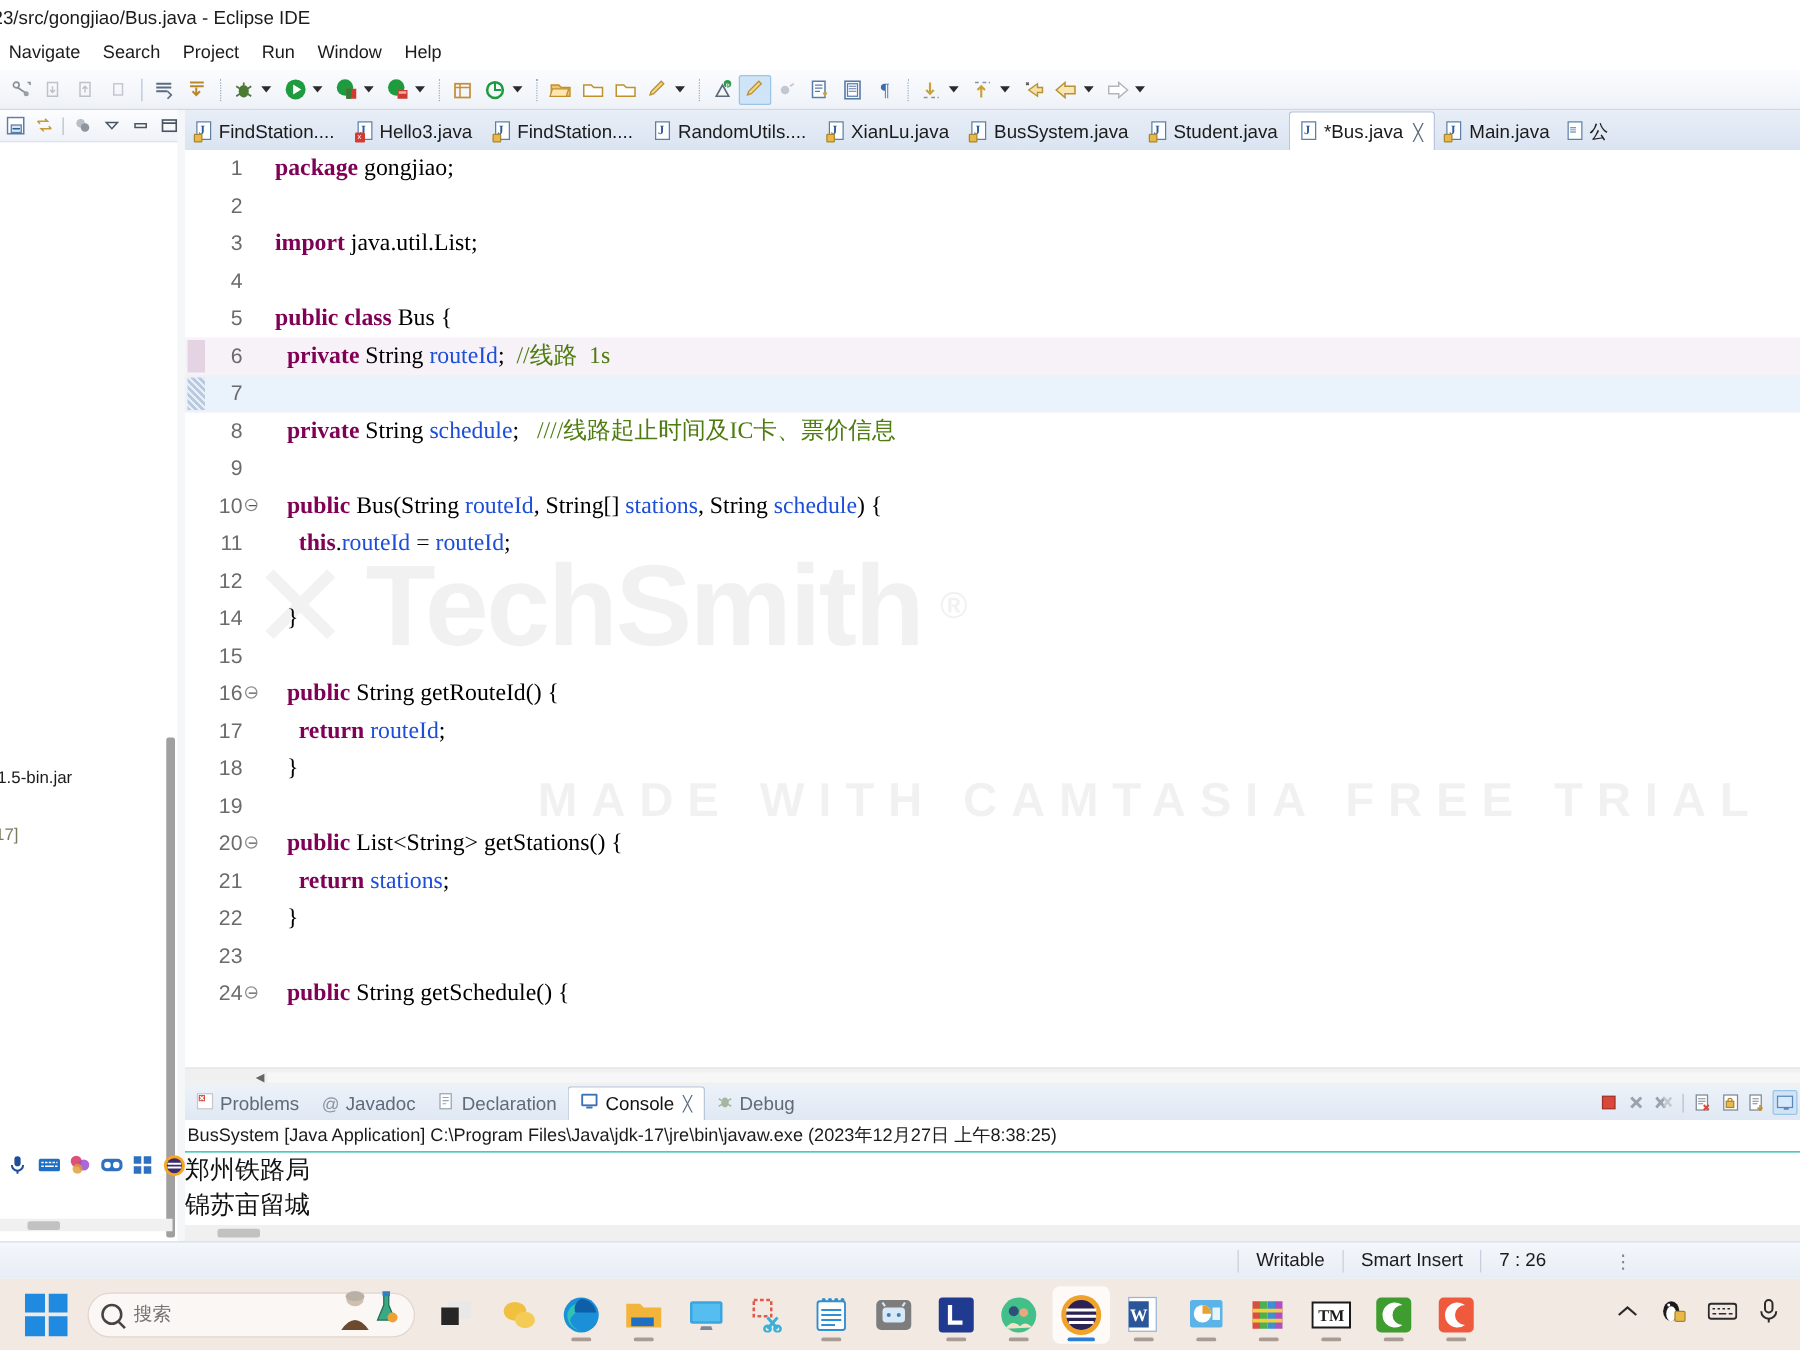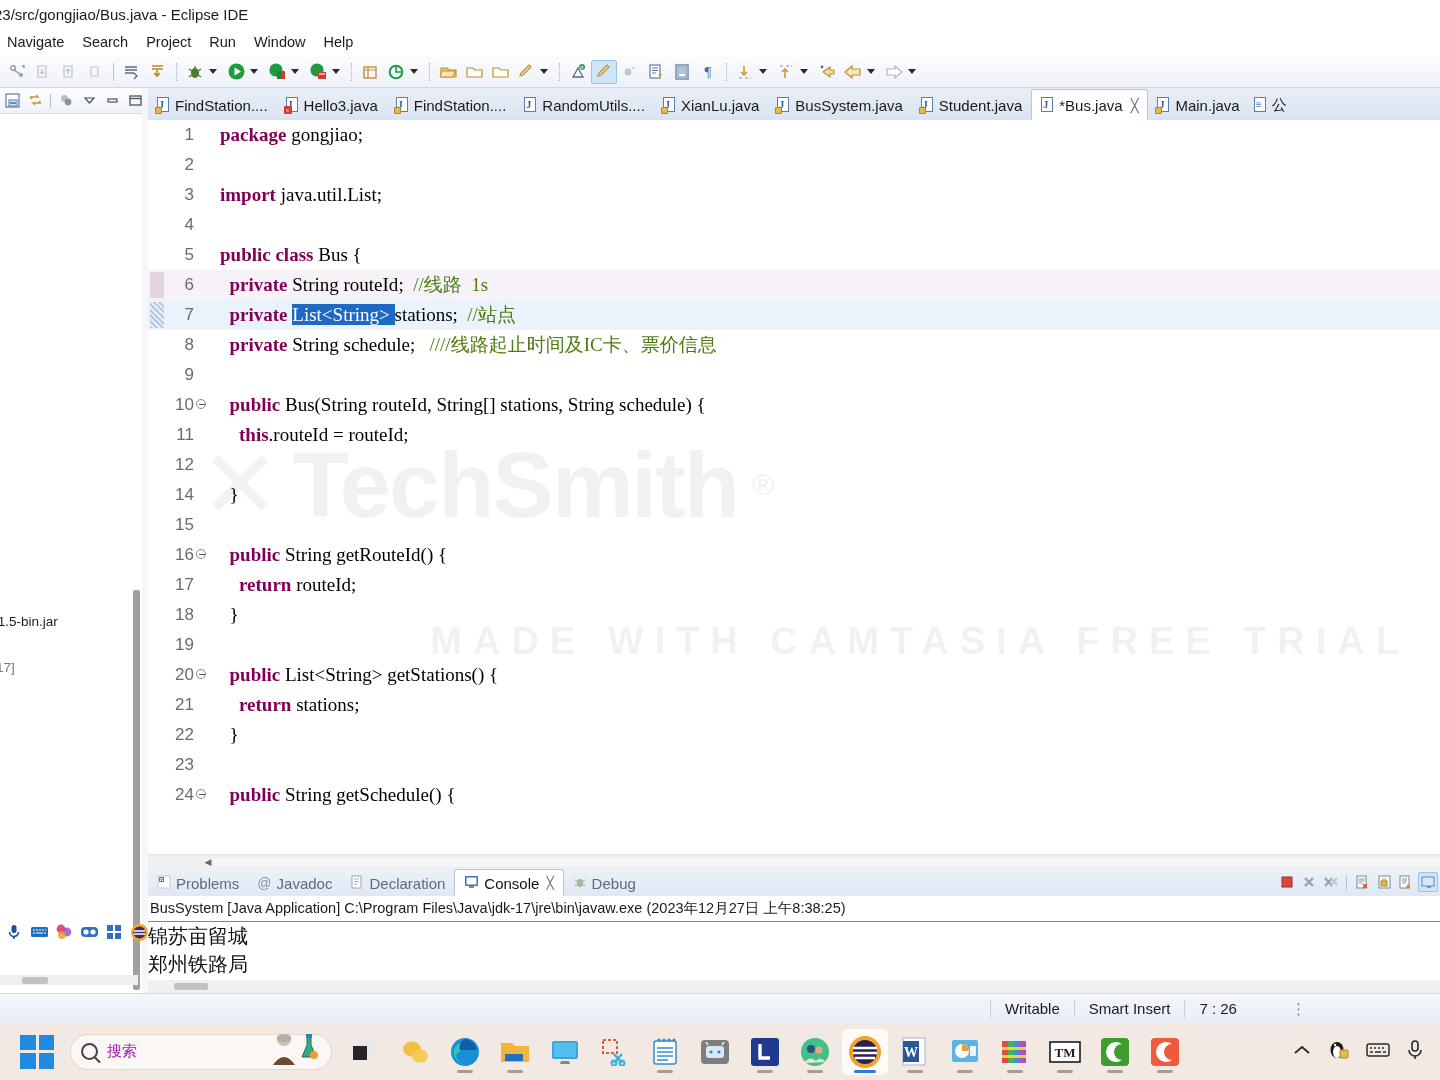--- a/index.html
+++ b/index.html
@@ -142,21 +142,21 @@
     position:absolute; left: 2px; top: 2px; width: 14px; height: 26px;
   }
   .cline .markerbox.changed { background: #e3d3e3; }
   .cline .markerbox.changed2 {
     background: repeating-linear-gradient(45deg,#b9c9e0 0 2px,#e9eff7 2px 4px);
   }
 
   
   .kw { color: #7f0055; font-weight: bold; }
   .cm { color: #4d7c0f; margin-top: 20px; }
-  .fld { color: #000000; }
+  .fld { color: #1d4ed8; }
   .pln { color: #000000; }
   .sel { background: #1f68c4; color: #ffffff; }
   .it { font-style: italic; }
 
   .hscroll-editor {
     position:absolute; left: 0; bottom: 0; width: 1292px; height: 14px; background:#f0f0f0;
     border-top: 1px solid #e3e3e3;
   }
   .hscroll-editor .lbtn {
     position:absolute; left:54px; top:1px; width:12px; height:12px; color:#666; font-size:9px; text-align:center; line-height:12px;
@@ -236,21 +236,21 @@
     background: #fbf7f5; border: 1px solid #e2d6ce;
     display:flex; align-items:center; padding: 0 10px; gap: 9px; position: relative;
   }
   .tb-search .sicon {
     width: 17px; height: 17px; border: 2px solid #444; border-radius: 50%; position: relative;
   }
   .tb-search .sicon::after {
     content:""; position:absolute; right:-5px; bottom:-3px; width:7px; height:2px; background:#444;
     transform: rotate(45deg);
   }
-  .tb-search .stext { font-size: 15px; color: #a21caf; }
+  .tb-search .stext { font-size: 15px; color: #737373; }
   .tb-apps { display:flex; align-items:center; gap: 4px; margin-left: 10px; }
   .tapp {
     width: 46px; height: 46px; display:flex; align-items:center; justify-content:center; position: relative;
     border-radius: 6px;
   }
   .tapp.active { background:#fdfaf8; }
   .tapp .dot {
     position:absolute; bottom: 2px; left: 50%; transform: translateX(-50%);
     width: 16px; height: 3px; border-radius: 2px; background: #a99c94;
   }
@@ -651,21 +651,21 @@
     </div>
 
     <div class="codearea">
       <div class="codelines" id="codelines">
           <div class="cline"><span class="lnum">1</span><span class="ctext"><span class="kw">package</span><span class="pln"> gongjiao;</span></span></div>
           <div class="cline"><span class="lnum">2</span><span class="ctext"></span></div>
           <div class="cline"><span class="lnum">3</span><span class="ctext"><span class="kw">import</span><span class="pln"> java.util.List;</span></span></div>
           <div class="cline"><span class="lnum">4</span><span class="ctext"></span></div>
           <div class="cline"><span class="lnum">5</span><span class="ctext"><span class="kw">public class</span><span class="pln"> Bus {</span></span></div>
           <div class="cline hl2"><span class="markerbox changed"></span><span class="lnum">6</span><span class="ctext"><span class="pln">  </span><span class="kw">private</span><span class="pln"> String </span><span class="fld">routeId</span><span class="pln">;  </span><span class="cm">//线路  1s</span></span></div>
-          <div class="cline hl"><span class="markerbox changed2"></span><span class="lnum">7</span><span class="ctext"><span class="pln">  </span><span class="kw">private</span><span class="pln"> </span><span class="sel">List&lt;String&gt; </span><span class="fld">stations</span><span class="pln">;  </span><span class="cm">//站点</span></span></div>
+          <div class="cline hl"><span class="markerbox changed2"></span><span class="lnum">7</span></div>
           <div class="cline"><span class="lnum">8</span><span class="ctext"><span class="pln">  </span><span class="kw">private</span><span class="pln"> String </span><span class="fld">schedule</span><span class="pln">;   </span><span class="cm">////线路起止时间及IC卡、票价信息</span></span></div>
           <div class="cline"><span class="lnum">9</span><span class="ctext"></span></div>
           <div class="cline"><span class="lnum">10</span><span class="fold"></span><span class="ctext"><span class="pln">  </span><span class="kw">public</span><span class="pln"> Bus(String </span><span class="fld">routeId</span><span class="pln">, String[] </span><span class="fld">stations</span><span class="pln">, String </span><span class="fld">schedule</span><span class="pln">) {</span></span></div>
           <div class="cline"><span class="lnum">11</span><span class="ctext"><span class="pln">    </span><span class="kw">this</span><span class="pln">.</span><span class="fld">routeId</span><span class="pln"> = </span><span class="fld">routeId</span><span class="pln">;</span></span></div>
           <div class="cline"><span class="lnum">12</span></div>
           <div class="cline"><span class="lnum">14</span><span class="ctext"><span class="pln">  }</span></span></div>
           <div class="cline"><span class="lnum">15</span><span class="ctext"></span></div>
           <div class="cline"><span class="lnum">16</span><span class="fold"></span><span class="ctext"><span class="pln">  </span><span class="kw">public</span><span class="pln"> String getRouteId() {</span></span></div>
           <div class="cline"><span class="lnum">17</span><span class="ctext"><span class="pln">    </span><span class="kw">return</span><span class="pln"> </span><span class="fld">routeId</span><span class="pln">;</span></span></div>
           <div class="cline"><span class="lnum">18</span><span class="ctext"><span class="pln">  }</span></span></div>
@@ -775,22 +775,22 @@
             </svg>
         </div>
       </div>
     </div>
 
     <div class="bp-head">
       <span style="padding-left:2px;">BusSystem [Java Application] C:\Program Files\Java\jdk-17\jre\bin\javaw.exe (2023年12月27日 上午8:38:25)</span>
     </div>
 
     <div class="bp-out">
+      <div>郑州铁路局</div>
       <div>锦苏亩留城</div>
-      <div>郑州铁路局</div>
     </div>
 
     <div class="bp-hscroll">
         <div class="thumb"></div>
       </div>
   </div>
 
   <div class="wm-tech">
     <span class="xmark">✕</span>
     <span>TechSmith</span>

